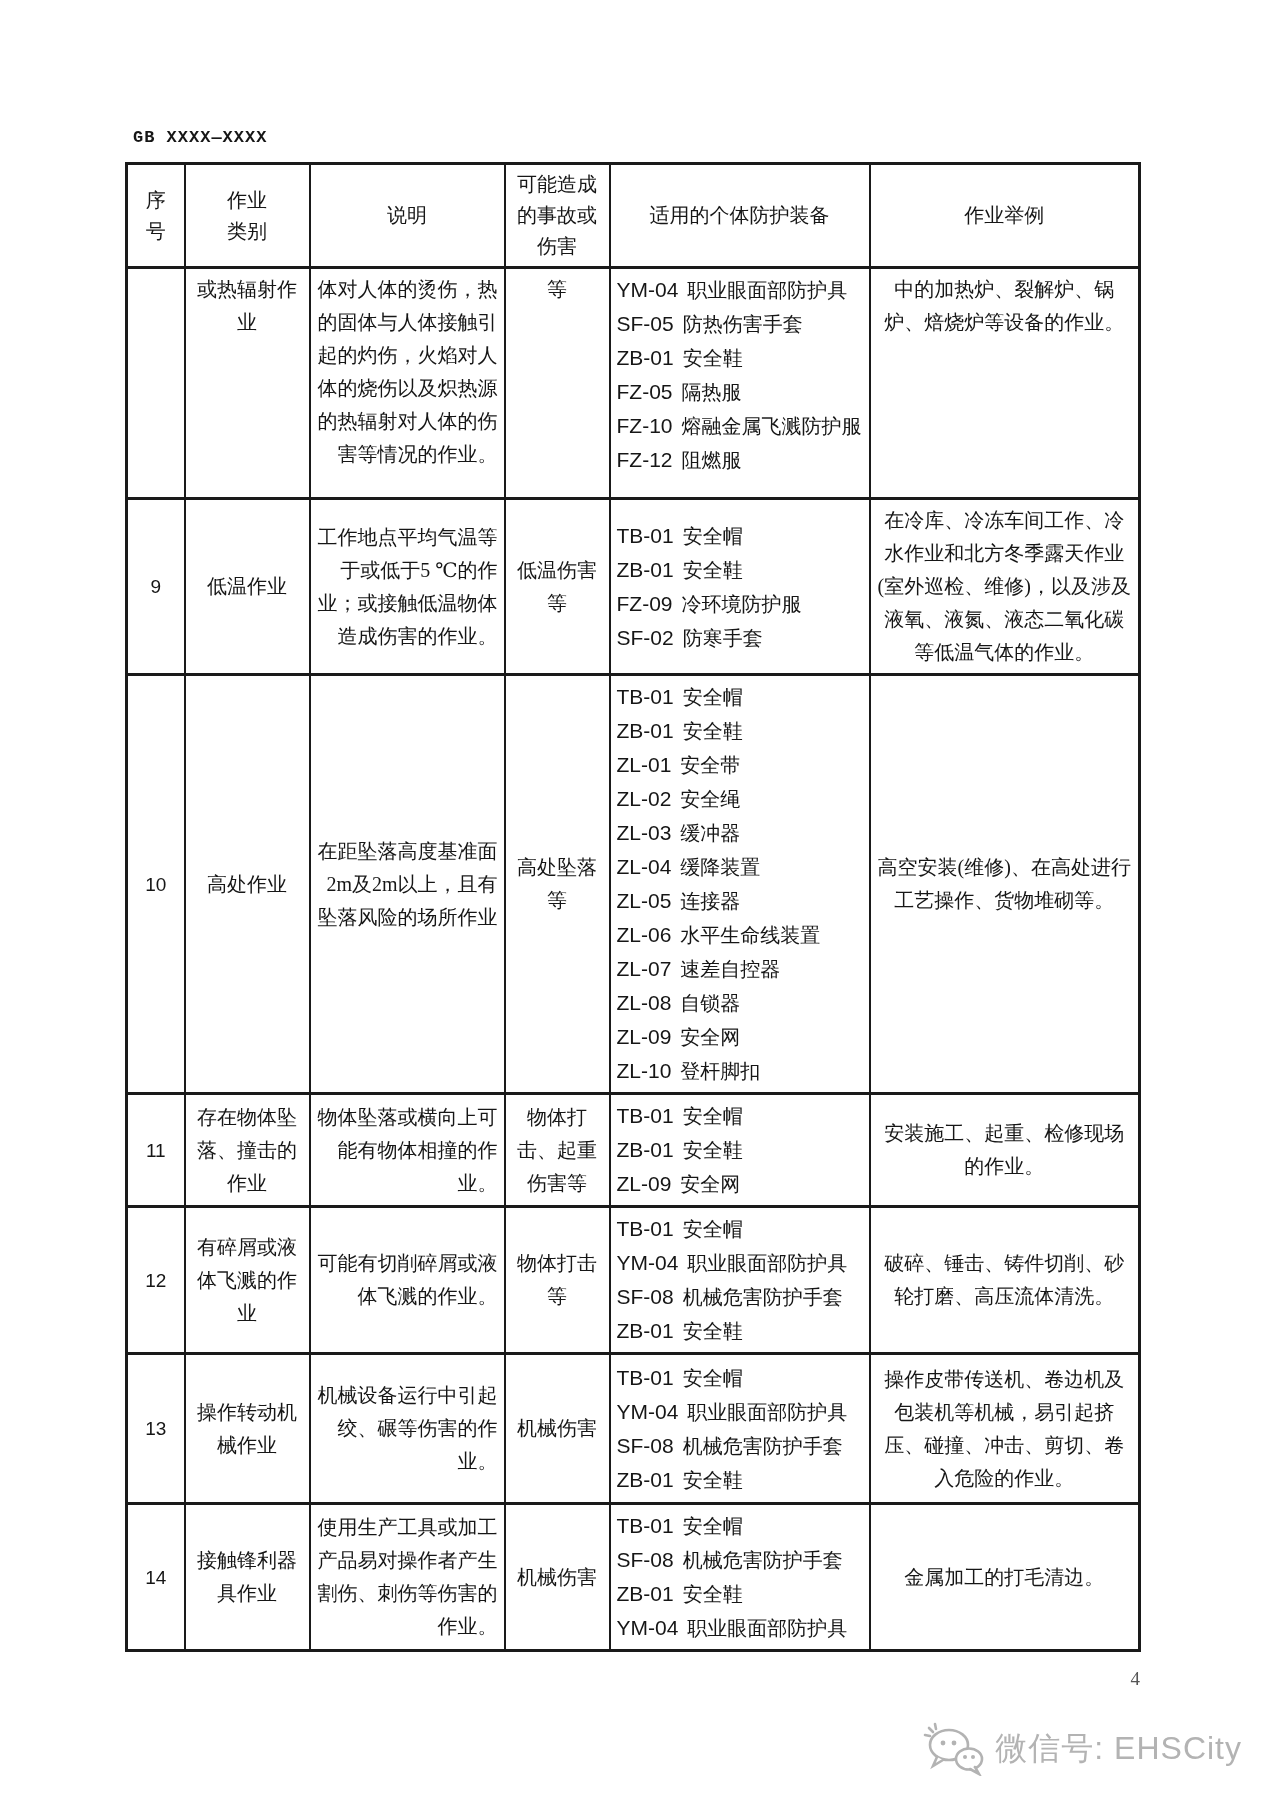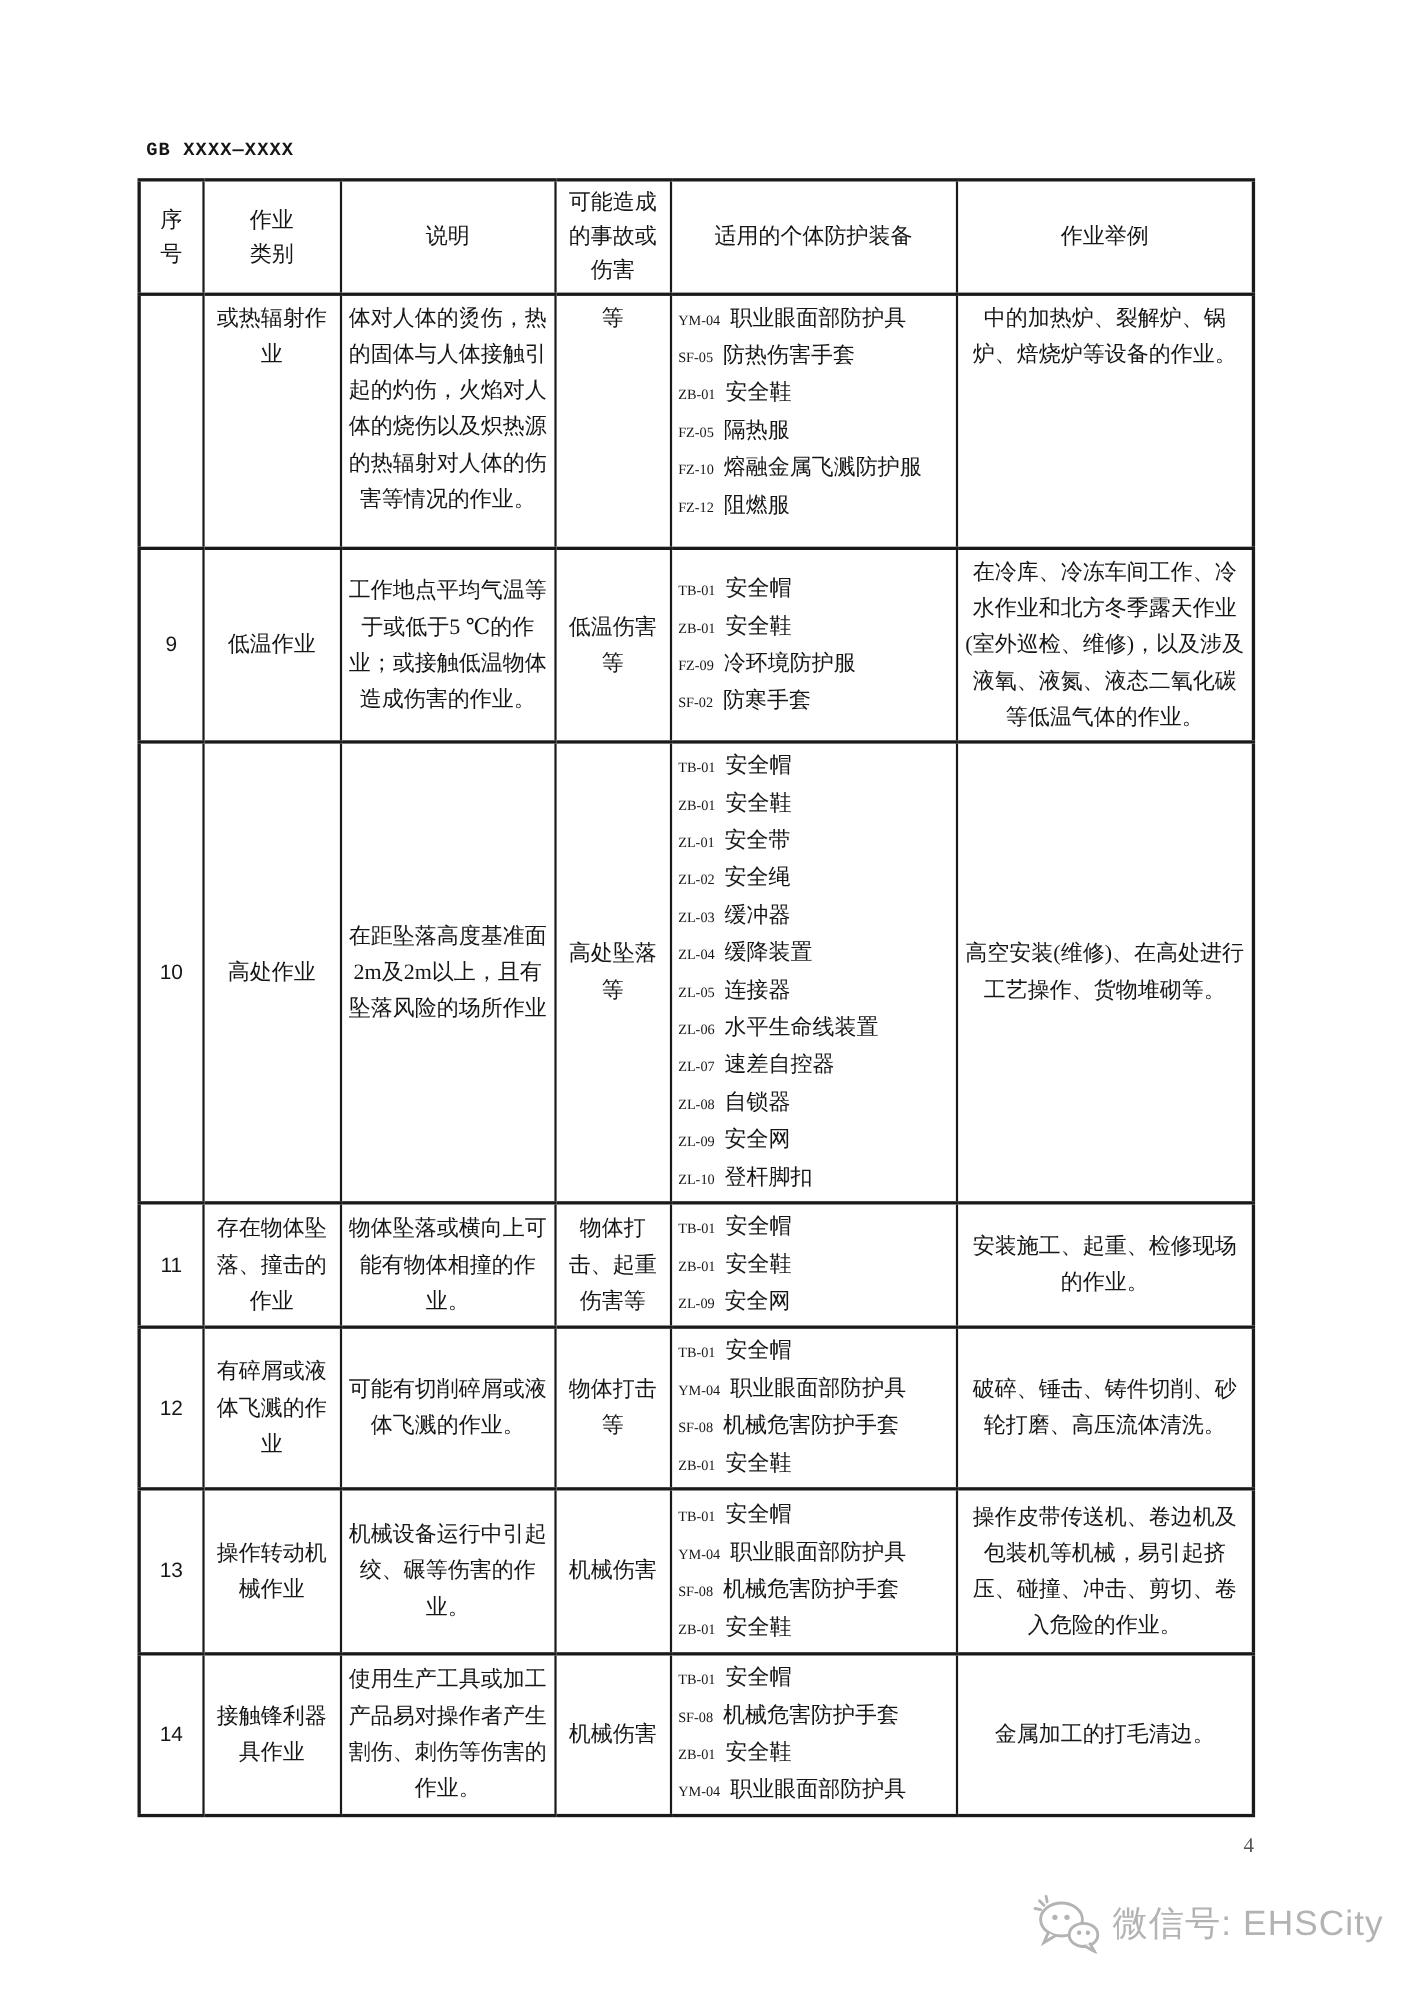--- a/index.html
+++ b/index.html
@@ -24,34 +24,34 @@
     border-top:3px solid #1a1a1a;border-bottom:3px solid #1a1a1a;
     padding:4px 6px;vertical-align:middle;font-weight:normal;
   }
   table.ppe{border:3px solid #1a1a1a;}
   col.c-no{width:58px;} col.c-cat{width:125px;} col.c-desc{width:195px;}
   col.c-injury{width:105px;} col.c-equip{width:260px;} col.c-ex{width:270px;}
   th{white-space:pre-line;text-align:center;line-height:31px;}
   tr.hdr{height:100px;}
   td.col-no{text-align:center;font-family:"Liberation Sans","DejaVu Sans",sans-serif;font-size:19px;}
   td.col-cat{text-align:center;padding:4px 6px;}
-  td.col-desc{text-align:center;padding:4px 8px 4px 10px;}
+  td.col-desc{text-align:right;padding:4px 8px 4px 10px;}
   td.col-injury{text-align:center;padding:4px 5px;}
   td.col-equip{text-align:left;padding:4px 2px 4px 12px;}
   td.col-ex{text-align:center;padding:4px 4px 4px 6px;}
   tr.continued td{vertical-align:top;}
   .equip-item{white-space:nowrap;}
-  .code{font-family:Liberation Serif, serif;font-size:13px;}
+  .code{font-family:Liberation Sans, sans-serif;font-size:21px;}
   .nm{margin-left:9px;text-align:right;}
   .page-number{
     position:absolute;left:125px;top:1668px;width:1015px;text-align:right;
     font-size:19px;color:#555;
   }
   .watermark{
-    position:absolute;top:1722px;right:22px;
+    position:absolute;top:1722px;right:38px;
     display:flex;align-items:center;gap:10px;color:#b3b3b3;
   }
   .watermark .wm-text{
     font-family:"Liberation Sans","DejaVu Sans",sans-serif;
     font-size:32px;letter-spacing:1px;color:#b3b3b3;
   }
   .wm-icon{flex:0 0 auto;}
 </style>
 </head>
 <body>

